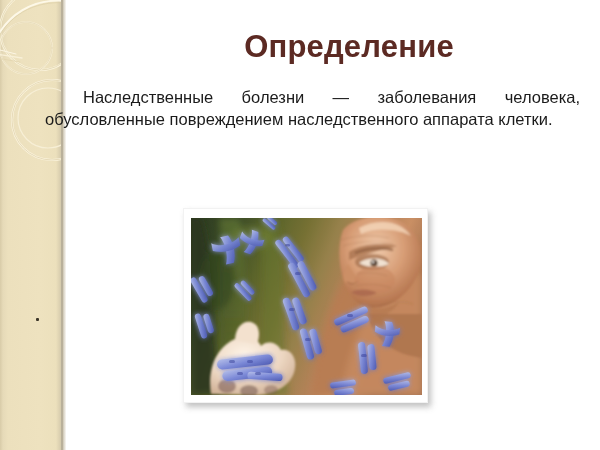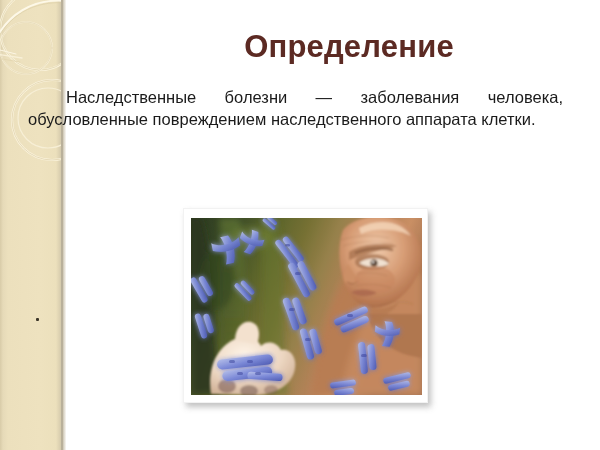--- a/index.html
+++ b/index.html
@@ -87,21 +87,21 @@
     font-size: 31px;
     line-height: 38px;
     letter-spacing: 0.2px;
     color: #5c2a23;
     white-space: nowrap;
   }
 
   
   .body-text {
     position: absolute;
-    left: 28px;
+    left: 45px;
     top: 86px;
     width: 535px;
     font-family: "Liberation Sans", sans-serif;
     font-size: 16.5px;
     line-height: 22px;
     color: #1b1b1b;
     text-align: justify;
     text-indent: 38px;
     text-justify: inter-word;
     word-spacing: 0px;

